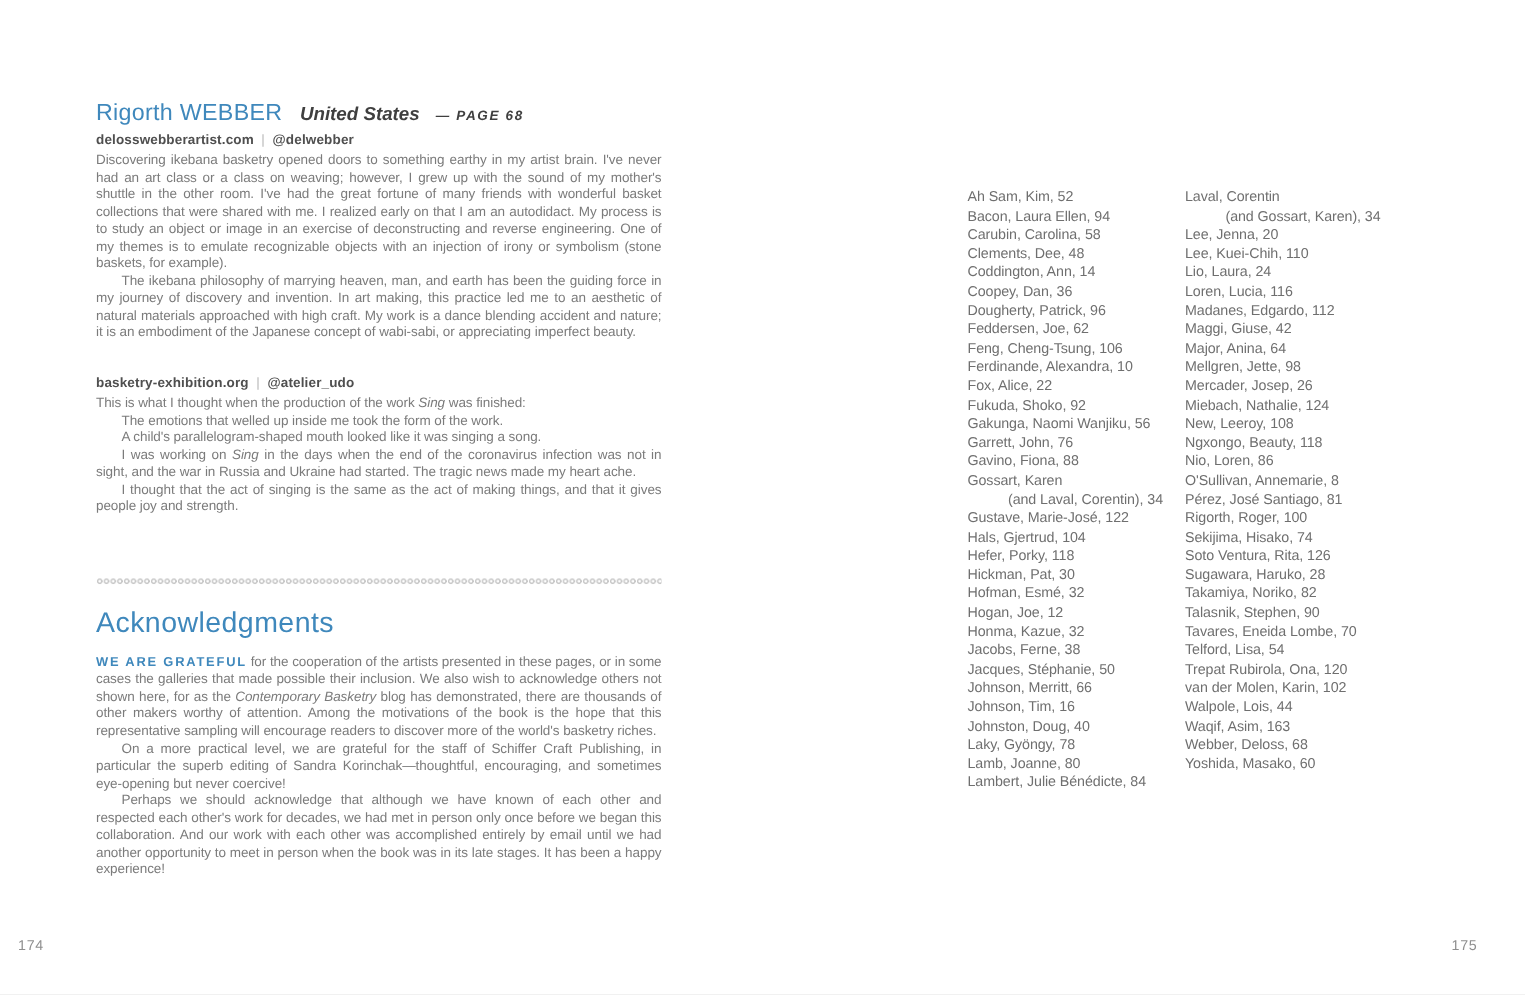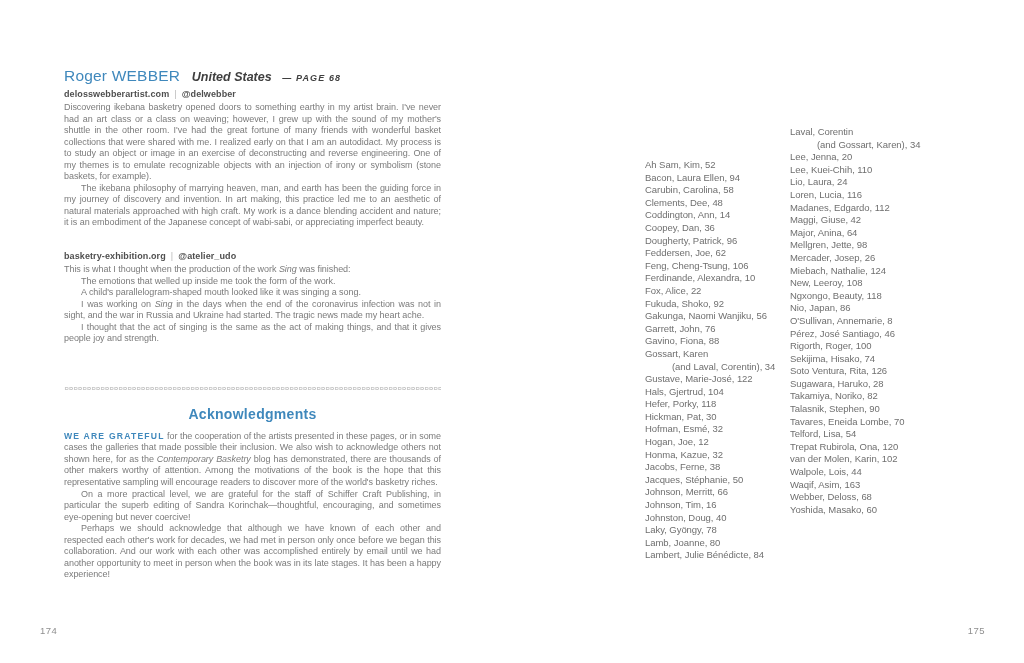--- a/index.html
+++ b/index.html
@@ -24,48 +24,48 @@
   .bodytext{font-size:9px;line-height:11.55px;color:var(--body);text-align:justify;letter-spacing:-.05px;}
   .bodytext p.indent{text-indent:17px;}
   .bodytext .it{font-style:italic;}
   .bodytext .accent-caps{color:var(--accent);letter-spacing:1.2px;font-weight:bold;font-size:8.6px;}
   .divider{
     height:5px;margin:41px 0 0 0;background-repeat:repeat-x;
     background-image:radial-gradient(circle at 2.5px 2.5px,rgba(0,0,0,0) 0.8px,var(--divider) 1.1px,var(--divider) 1.7px,rgba(0,0,0,0) 2px);
     background-size:4.5px 5px;
   }
   .section-title{
-    color:var(--accent);font-size:14px;font-weight:bold;letter-spacing:.3px;
-    text-align:center;margin:15px 0 9px 0;
+    color:var(--accent);font-size:19px;font-weight:normal;letter-spacing:.3px;
+    margin:15px 0 9px 0;
   }
   
   .index-title{position:absolute;left:512px;top:95px;width:512px;text-align:center;
     color:var(--accent);font-size:16.5px;letter-spacing:.3px;font-weight:normal;}
   .index-cols{position:absolute;left:645px;top:126px;display:flex;}
   .index-list{list-style:none;font-size:9.5px;line-height:12.6px;color:var(--index);letter-spacing:-.05px;}
-  .index-list.c1{width:145px;margin-top:33px;}
+  .index-list.c1{width:145px;}
   .index-list.c2{width:185px;}
   .index-list li{white-space:nowrap;}
   .index-list li.indent{padding-left:27px;}
   .index-list .page:not(:empty)::before{content:", ";}
   
   .pagenum{position:absolute;bottom:27px;font-size:9.5px;color:var(--pagenum);letter-spacing:.5px;}
-  .pagenum.left{left:40px;}
+  .pagenum.left{left:12px;}
   .pagenum.right{right:39px;}
 </style>
 </head>
 <body>
 
 <div class="spread">
 
   <div class="left-col">
 
     <section class="bio">
       <h2 class="bio-head">
-        <span class="bio-name">Roger WEBBER</span>
+        <span class="bio-name">Rigorth WEBBER</span>
         <span class="bio-country">United States</span>
         <span class="bio-pageref">— PAGE 68</span>
       </h2>
       <div class="bio-contact">
         <span>delosswebberartist.com</span><span class="sep">|</span><span>@delwebber</span>
       </div>
       <div class="bodytext">
         <p><span>Discovering ikebana basketry opened doors to something earthy in my artist brain. I've never had an art class or a class on weaving; however, I grew up with the sound of my mother's shuttle in the other room. I've had the great fortune of many friends with wonderful basket collections that were shared with me. I realized early on that I am an autodidact. My process is to study an object or image in an exercise of deconstructing and reverse engineering. One of my themes is to emulate recognizable objects with an injection of irony or symbolism (stone baskets, for example).</span></p>
         <p class="indent"><span>The ikebana philosophy of marrying heaven, man, and earth has been the guiding force in my journey of discovery and invention. In art making, this practice led me to an aesthetic of natural materials approached with high craft. My work is a dance blending accident and nature; it is an embodiment of the Japanese concept of wabi-sabi, or appreciating imperfect beauty.</span></p>
       </div>
@@ -187,25 +187,25 @@
         <li><span class="name">Mellgren, Jette</span><span class="page">98</span></li>
 
         <li><span class="name">Mercader, Josep</span><span class="page">26</span></li>
 
         <li><span class="name">Miebach, Nathalie</span><span class="page">124</span></li>
 
         <li><span class="name">New, Leeroy</span><span class="page">108</span></li>
 
         <li><span class="name">Ngxongo, Beauty</span><span class="page">118</span></li>
 
-        <li><span class="name">Nio, Japan</span><span class="page">86</span></li>
+        <li><span class="name">Nio, Loren</span><span class="page">86</span></li>
 
         <li><span class="name">O'Sullivan, Annemarie</span><span class="page">8</span></li>
 
-        <li><span class="name">Pérez, José Santiago</span><span class="page">46</span></li>
+        <li><span class="name">Pérez, José Santiago</span><span class="page">81</span></li>
 
         <li><span class="name">Rigorth, Roger</span><span class="page">100</span></li>
 
         <li><span class="name">Sekijima, Hisako</span><span class="page">74</span></li>
 
         <li><span class="name">Soto Ventura, Rita</span><span class="page">126</span></li>
 
         <li><span class="name">Sugawara, Haruko</span><span class="page">28</span></li>
 
         <li><span class="name">Takamiya, Noriko</span><span class="page">82</span></li>

